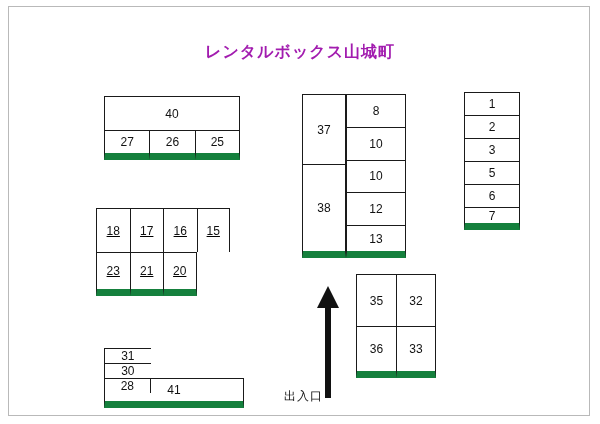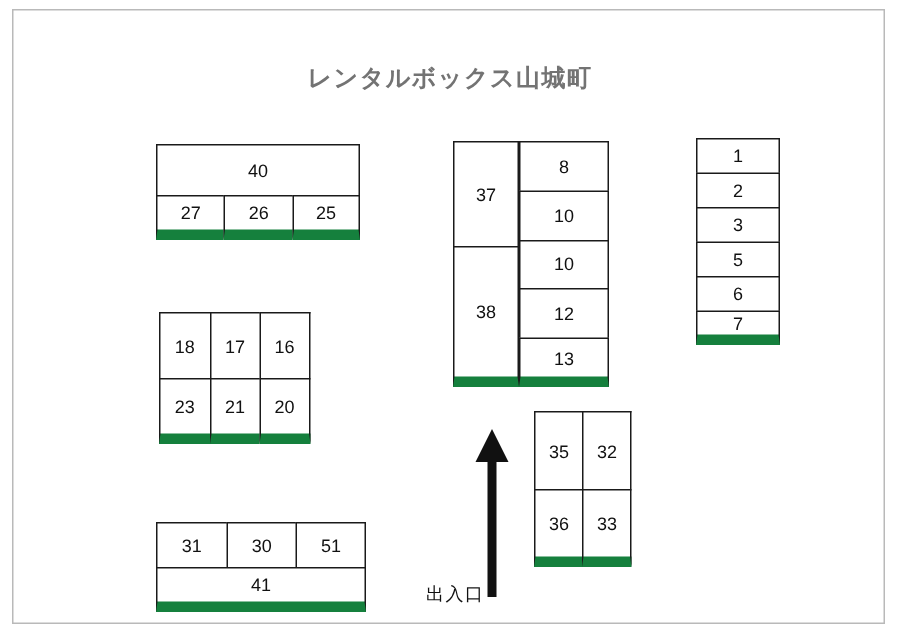--- a/index.html
+++ b/index.html
@@ -28,21 +28,21 @@
     box-sizing: border-box;
   }
   #title {
     position: absolute;
     left: 0;
     top: 42px;
     width: 600px;
     text-align: center;
     font-size: 16px;
     font-weight: bold;
-    color: #737373;
+    color: #a21caf;
     letter-spacing: 1px;
   }
   .grp {
     position: absolute;
     box-sizing: border-box;
   }
   .row {
     display: flex;
     box-sizing: border-box;
   }
@@ -64,27 +64,27 @@
   }
 
   
   #grp-a { left: 104px; top: 96px; width: 136px; }
   #grp-a .r1 { height: 34px; }
   #grp-a .r1 .cell { width: 136px; }
   #grp-a .r2 { height: 30px; }
   #grp-a .r2 .cell { width: 45.33px; }
 
   
-  #grp-b { left: 106px; top: 208px; width: 148px; }
+  #grp-b { left: 96px; top: 208px; width: 148px; text-decoration: underline; }
   #grp-b .rb { height: 44px; }
   #grp-b .rb .cell { width: 33.5px; }
 
   
   #grp-c { left: 104px; top: 348px; width: 140px; }
-  #grp-c .r1 { height: 30px; }
+  #grp-c .r1 { height: 30px; flex-direction: column; }
   #grp-c .r1 .cell { width: 46.66px; }
   #grp-c .r2 { height: 30px; }
   #grp-c .r2 .cell { width: 140px; }
 
   
   #grp-d { left: 302px; top: 94px; width: 104px; height: 164px; }
   #grp-d .leftcol {
     position: absolute;
     left: 0; top: 0;
     width: 44px; height: 164px;
@@ -99,21 +99,21 @@
   }
   #grp-d .rightcol .cell { width: 60px; }
   #grp-d .rc { height: 32.8px; }
 
   
   #grp-e { left: 464px; top: 92px; width: 56px; }
   #grp-e .re { height: 23px; }
   #grp-e .re .cell { width: 56px; }
 
   
-  #grp-f { left: 356px; top: 274px; width: 65px; }
+  #grp-f { left: 356px; top: 274px; width: 80px; }
   #grp-f .rf { height: 52px; }
   #grp-f .rf .cell { width: 40px; }
 
   
   #arrow {
     position: absolute;
     left: 316px;
     top: 286px;
     width: 24px;
     height: 112px;
@@ -146,33 +146,34 @@
       <div class="cell">26</div>
       <div class="cell">25</div>
     </div>
   </div>
 
   <div class="grp" id="grp-b">
     <div class="row rb">
       <div class="cell">18</div>
       <div class="cell">17</div>
       <div class="cell">16</div>
+      <div class="cell">15</div>
     </div>
     <div class="row rb">
       <div class="cell">23</div>
       <div class="cell">21</div>
       <div class="cell">20</div>
     </div>
   </div>
 
   <div class="grp" id="grp-c">
     <div class="row r1">
       <div class="cell">31</div>
       <div class="cell">30</div>
-      <div class="cell">51</div>
+      <div class="cell">28</div>
     </div>
     <div class="row r2">
       <div class="cell">41</div>
     </div>
   </div>
 
   <div class="grp" id="grp-d">
     <div class="leftcol">
       <div class="row lc1">
         <div class="cell">37</div>

